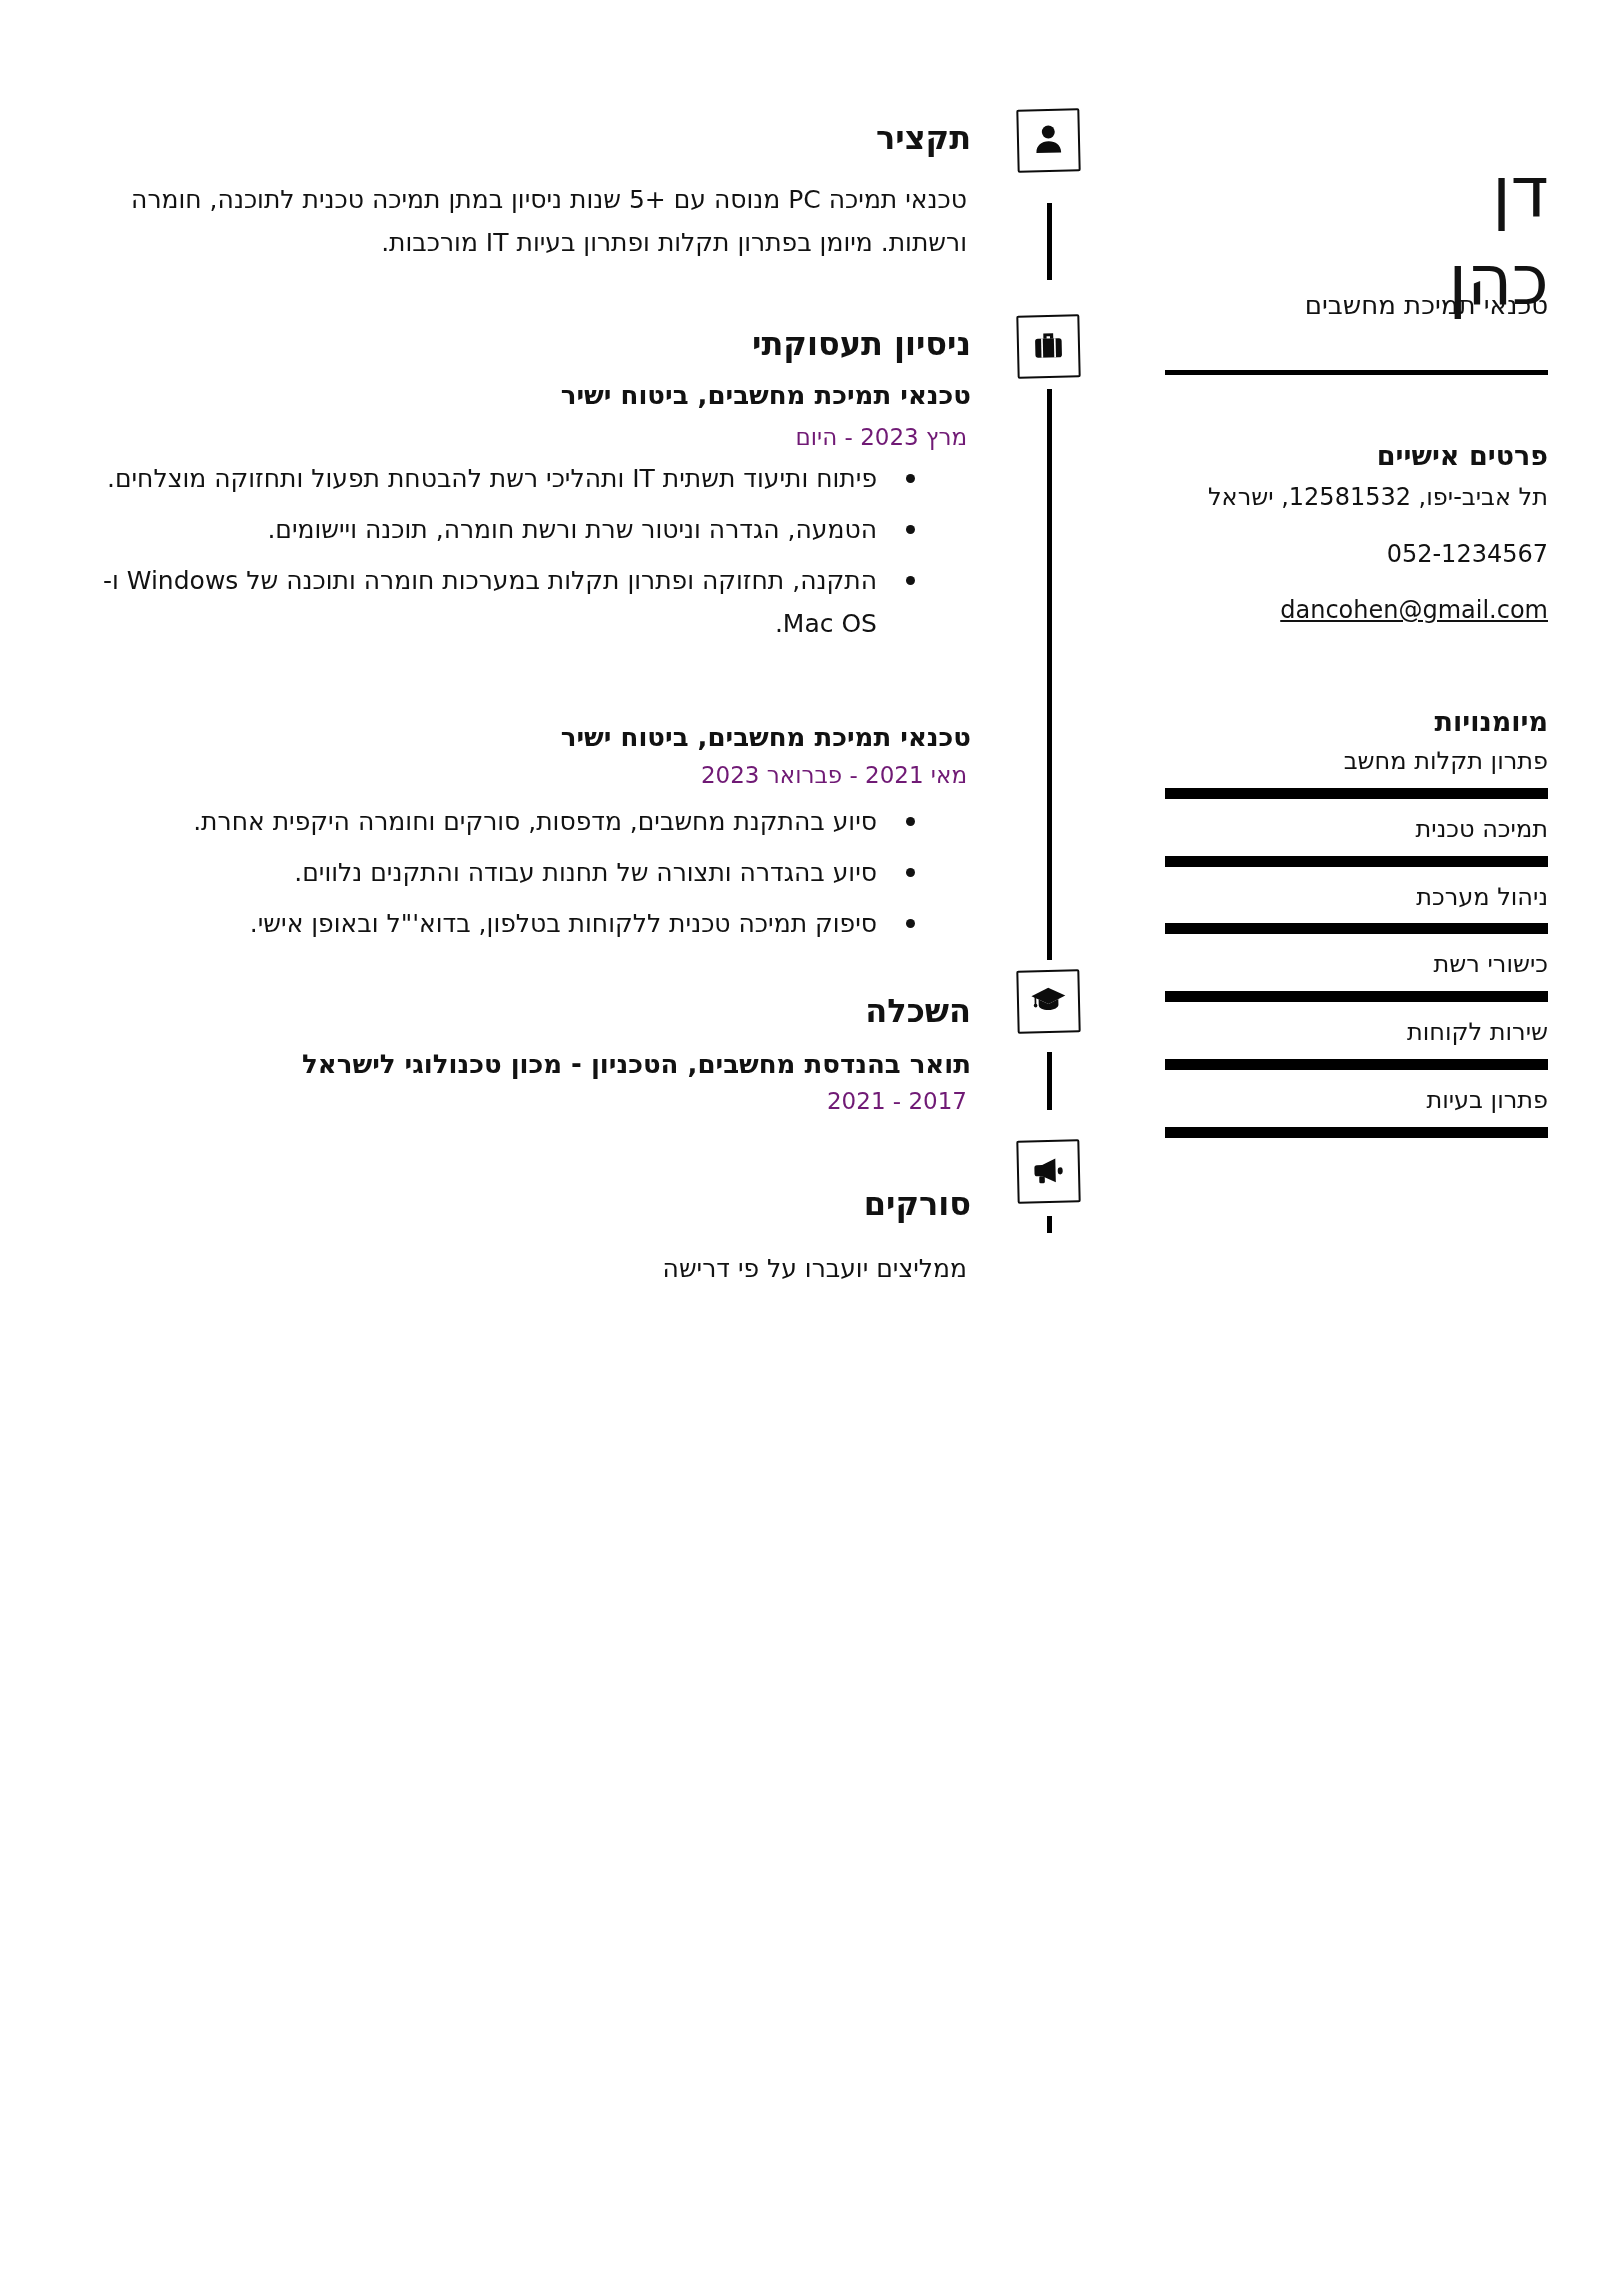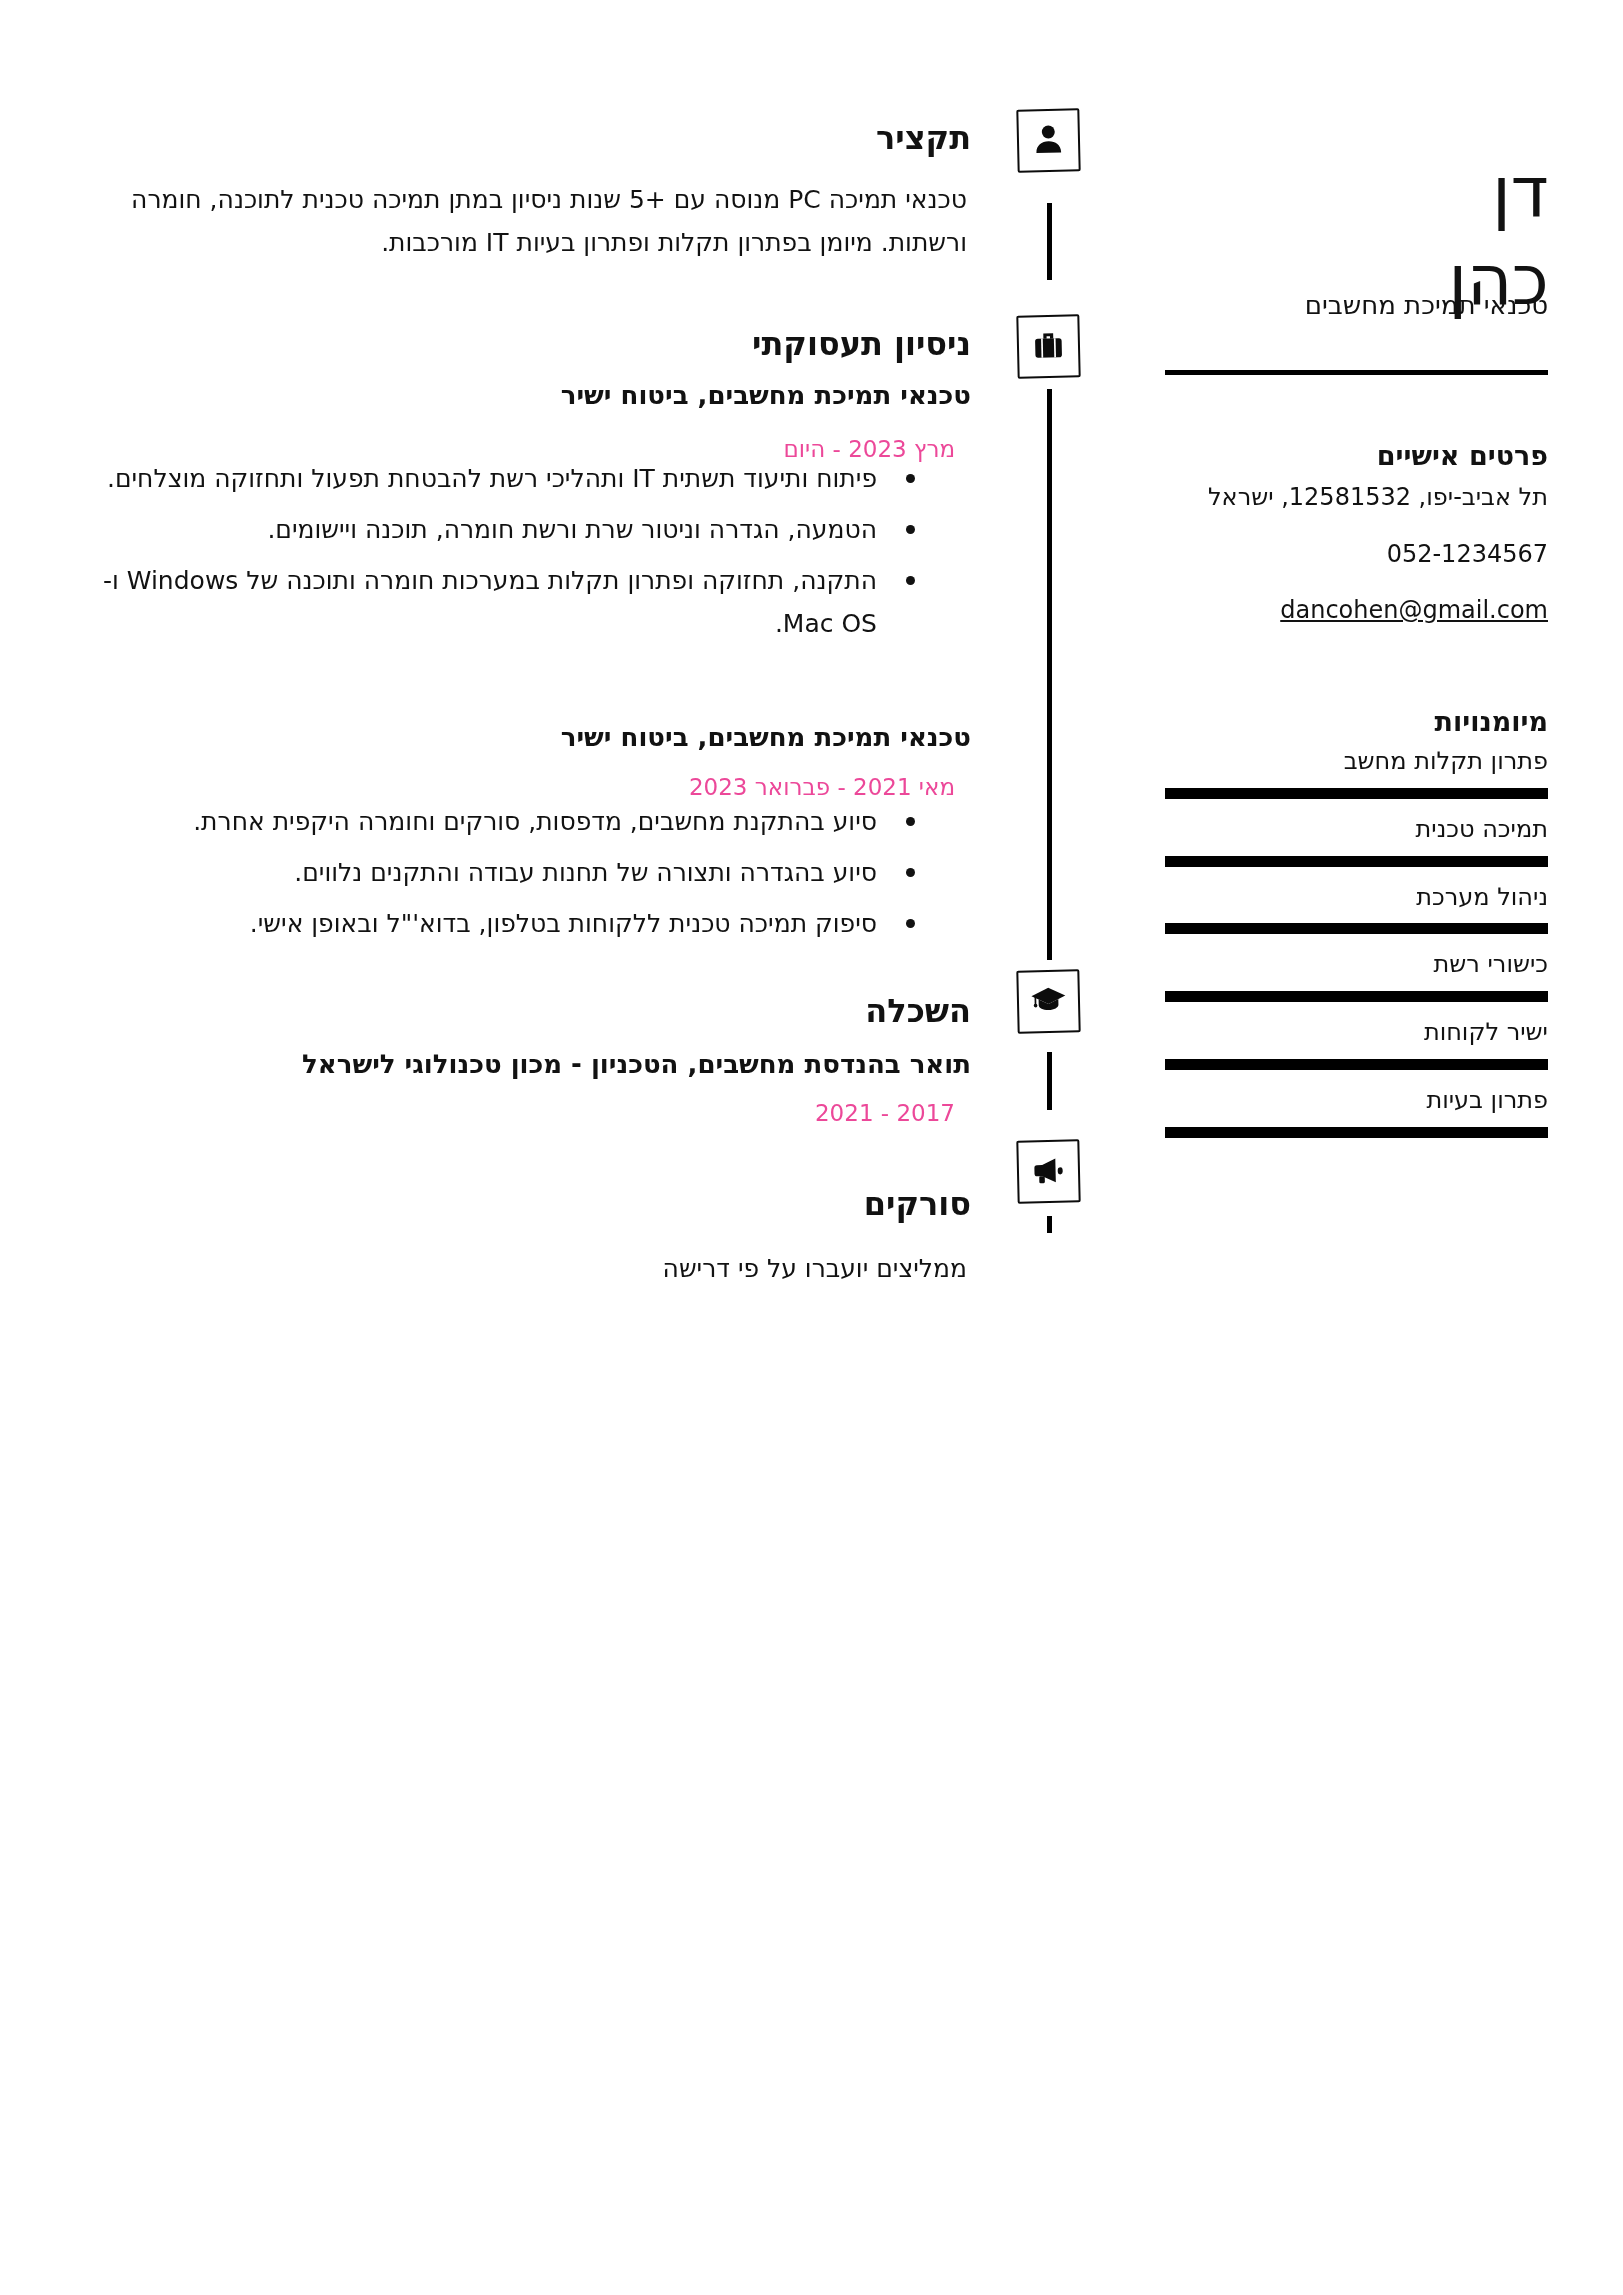--- a/index.html
+++ b/index.html
@@ -12,21 +12,21 @@
     direction:rtl;
     overflow:hidden;
     margin:0 auto;
   }
   
   .main-col{position:absolute;left:63px;top:0;width:908px;}
   .main-col .abs{position:absolute;left:0;right:0;text-align:right;}
   .sec-h{font-size:32px;font-weight:bold;line-height:1.15;margin:0;}
   .body-text{font-size:25px;line-height:43px;margin:4px;}
   .job-title{font-size:26px;font-weight:bold;line-height:1.2;margin:0;}
-  .job-date{font-size:23px;line-height:1.2;color:#ec4899;margin:16px;}
+  .job-date{font-size:23px;line-height:1.2;color:#701a75;margin:4px;}
   ul.bullets{list-style:none;margin:0;padding:0;}
   ul.bullets li{
     position:relative;padding-right:94px;margin-bottom:7.9px;
     font-size:25px;line-height:43px;text-align:right;
   }
   ul.bullets li::before{
     content:"";position:absolute;right:56px;top:17px;
     width:9.2px;height:9.2px;border-radius:50%;background:#121212;
   }
   .t-sum-h{top:120px;} .t-sum-p{top:174px;}
@@ -177,21 +177,21 @@
       </div>
       <div class="skill">
         <div class="sk-label">ניהול מערכת</div>
         <div class="sk-bar"></div>
       </div>
       <div class="skill">
         <div class="sk-label">כישורי רשת</div>
         <div class="sk-bar"></div>
       </div>
       <div class="skill">
-        <div class="sk-label">ישיר לקוחות</div>
+        <div class="sk-label">שירות לקוחות</div>
         <div class="sk-bar"></div>
       </div>
       <div class="skill">
         <div class="sk-label">פתרון בעיות</div>
         <div class="sk-bar"></div>
       </div>
     </div>
   </aside>
 
 </div>

